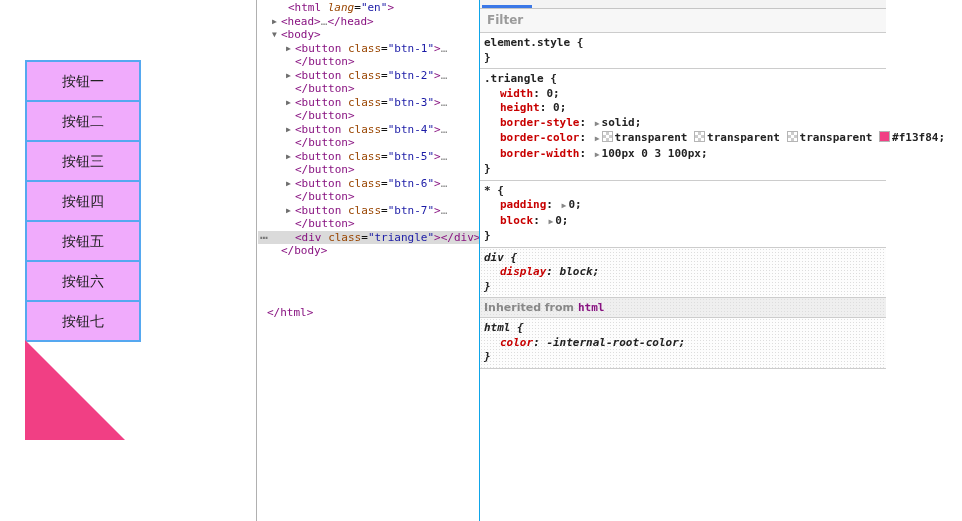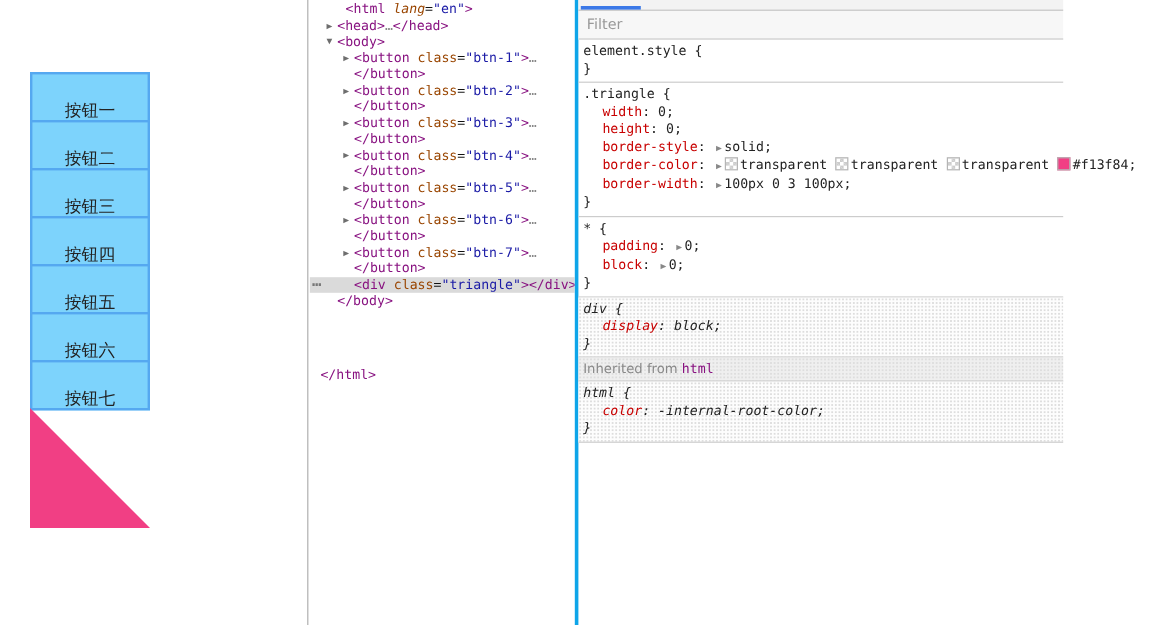--- a/index.html
+++ b/index.html
@@ -4,43 +4,43 @@
 <style>
   html,body{margin:0;padding:0;}
   body{
     width:962px;height:521px;position:relative;overflow:hidden;background:#fff;
     font-family:"DejaVu Sans Mono",monospace;
   }
   
   .viewport{position:absolute;left:0;top:0;width:257px;height:521px;background:#fff;border-right:1px solid #b0b0b0;box-sizing:border-box;}
   .btn-col{position:absolute;left:25px;top:60px;}
   .page-btn{
-    display:block;width:100px;height:42px;box-sizing:border-box;margin-top:-2px;
-    background:#7dd3fc;border:2px solid var(--btn-border,#55a8f0);
+    display:block;width:116px;height:42px;box-sizing:border-box;margin-top:-2px;
+    background:#f0abfc;border:2px solid var(--btn-border,#55a8f0);
     font-family:"DejaVu Sans",sans-serif;font-size:14px;color:#222;
-    text-align:center;line-height:38px;padding:12px;cursor:pointer;
+    text-align:center;line-height:38px;padding:0;cursor:pointer;
   }
   .page-btn:first-child{margin-top:0;}
   .tri{
     position:absolute;left:25px;top:340px;width:0;height:0;
     border-top:100px solid transparent;border-left:100px solid var(--triangle,#f13f84);
   }
   
   .elements-panel{
     position:absolute;left:258px;top:0;width:221px;height:521px;background:#fff;
     font-size:11px;overflow:hidden;padding-top:1px;box-sizing:border-box;
   }
   .tree-row{height:13.5px;line-height:13.5px;white-space:pre;position:relative;cursor:default;}
   .tree-row.selected{background:var(--selected-bg,#dadada);}
   .arrow-slot{display:inline-block;width:9px;color:#6e6e6e;font-size:8px;vertical-align:top;line-height:13.5px;}
   .gutter-dots{position:absolute;left:2px;top:-3px;color:#777;font-size:13px;letter-spacing:-1px;font-weight:bold;}
   
   .styles-panel{
     position:absolute;left:479px;top:0;width:407px;height:521px;background:#fff;
-    border-left:3px solid #0ea5e9;box-sizing:border-box;font-size:11px;color:#222;
+    border-left:1px solid #0ea5e9;box-sizing:border-box;font-size:11px;color:#222;font-weight:bold;
   }
   .tabstrip{height:8px;background:#f3f3f3;border-bottom:1px solid #c5c5c5;position:relative;}
   .tab-underline{position:absolute;left:2px;bottom:0;width:50px;height:3px;background:var(--tab-accent,#3b78e7);}
   .filter-bar{height:23px;background:#f7f7f7;border-bottom:1px solid #ccc;line-height:23px;}
   .filter-label{font-family:"DejaVu Sans",sans-serif;font-size:12px;color:#9a9a9a;padding-left:7px;}
   .style-section{padding:3px 2px 3px 4px;border-bottom:1px solid #ccc;line-height:14.5px;}
   .style-section.readonly{
     font-style:italic;
     background-color:#fdfdfd;
     background-image:radial-gradient(#ddd 1px, rgba(0,0,0,0) 1px);

